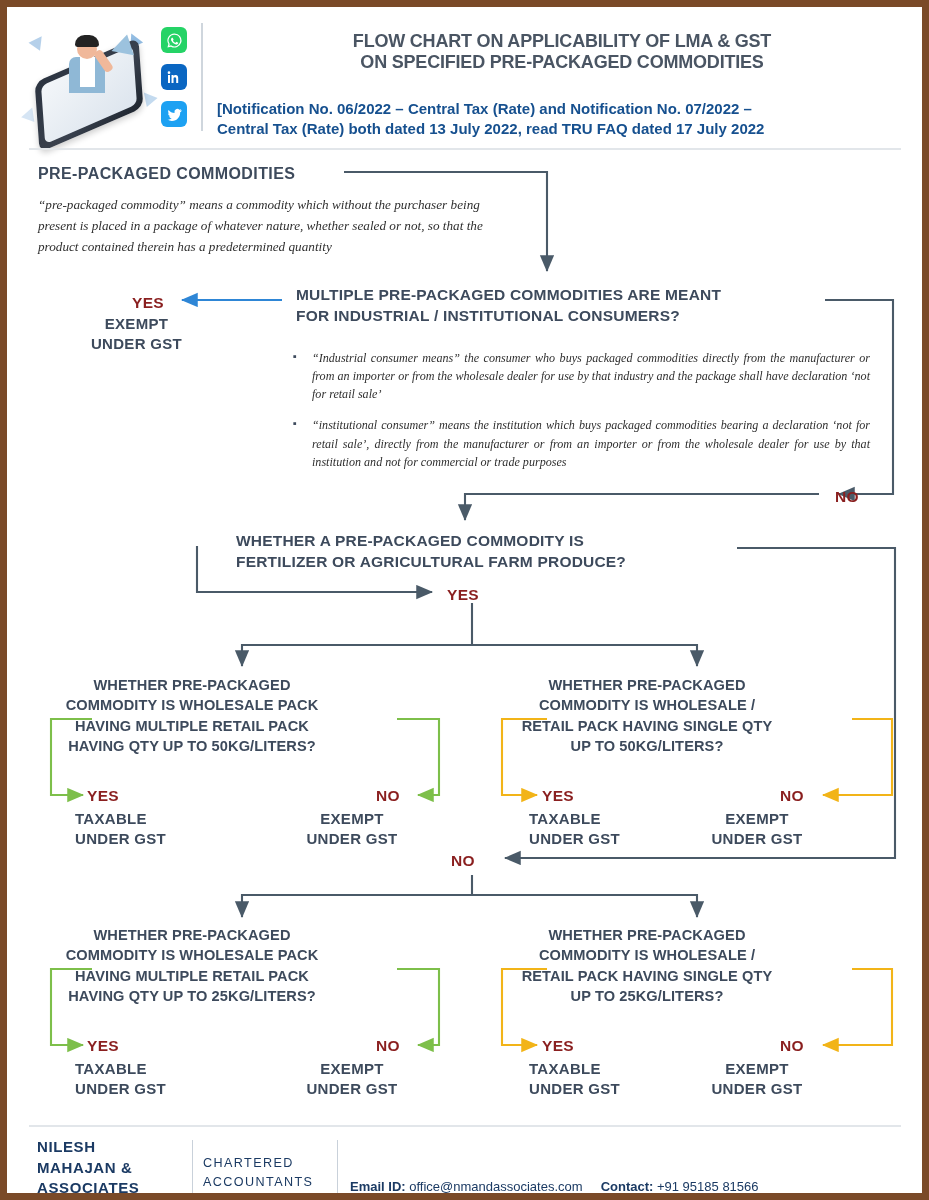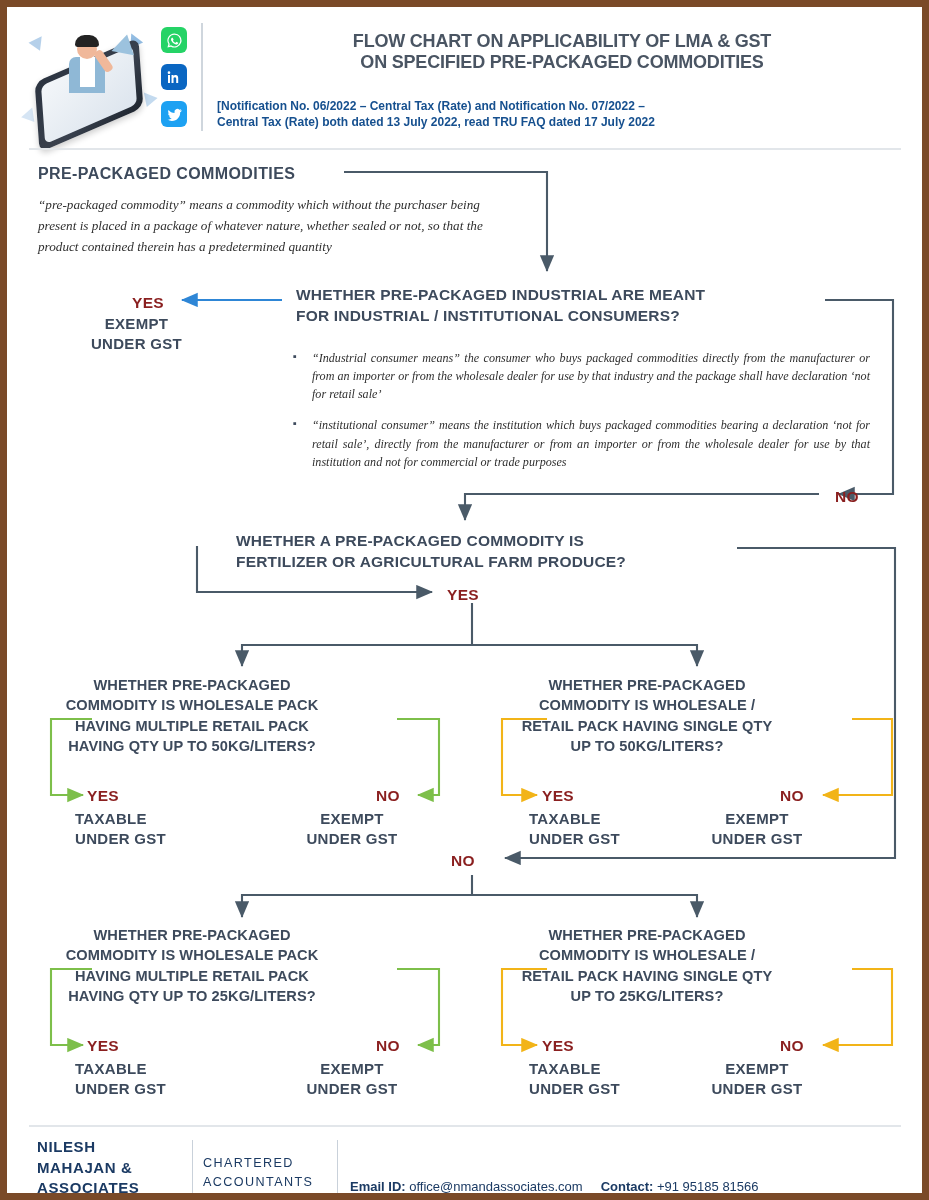--- a/index.html
+++ b/index.html
@@ -83,21 +83,21 @@
     position:absolute;left:194px;top:16px;width:2px;height:108px;background:#cfd6dd;
   }
   .htitle{
     position:absolute;left:210px;top:24px;width:690px;
     color:#4a5563;font-weight:bold;font-size:18px;line-height:1.18;
     letter-spacing:-.2px;
     text-align:center;
   }
   .hsub{
     position:absolute;left:210px;top:92px;width:690px;
-    color:#16508f;font-weight:bold;font-size:12px;line-height:1.33;
+    color:#16508f;font-weight:bold;font-size:15px;line-height:1.33;
   }
   .hrule{
     position:absolute;left:22px;top:141px;width:872px;height:2px;background:#e2e6ea;
   }
   
   .ppc-title{
     position:absolute;left:31px;top:158px;
     color:#3d4a5c;font-weight:bold;font-size:16px;letter-spacing:.4px;
   }
   .ppc-def{
@@ -273,21 +273,21 @@
     <g fill="none" stroke="#f2b418" stroke-width="2.1">
       <path d="M540,962 L495,962 L495,1038 L530,1038" marker-end="url(#ar-yellow)"></path>
       <path d="M845,962 L885,962 L885,1038 L816,1038" marker-end="url(#ar-yellow)"></path>
     </g>
   </svg>
 
   <div class="ppc-title">PRE-PACKAGED COMMODITIES</div>
   <div class="ppc-def">“pre-packaged commodity” means a commodity which without the purchaser being present is placed in a package of whatever nature, whether sealed or not, so that the product contained therein has a predetermined quantity</div>
 
   <div class="q1">
-    <div>WHETHER PRE-PACKAGED INDUSTRIAL ARE MEANT</div>
+    <div>MULTIPLE PRE-PACKAGED COMMODITIES ARE MEANT</div>
     <div>FOR INDUSTRIAL / INSTITUTIONAL CONSUMERS?</div>
   </div>
 
   <div class="q1-bullets">
     <ul>
       <li>“Industrial consumer means” the consumer who buys packaged commodities directly from the manufacturer or from an importer or from the wholesale dealer for use by that industry and the package shall have declaration ‘not for retail sale’</li>
       <li>“institutional consumer” means the institution which buys packaged commodities bearing a declaration ‘not for retail sale’, directly from the manufacturer or from an importer or from the wholesale dealer for use by that institution and not for commercial or trade purposes</li>
     </ul>
   </div>
 

